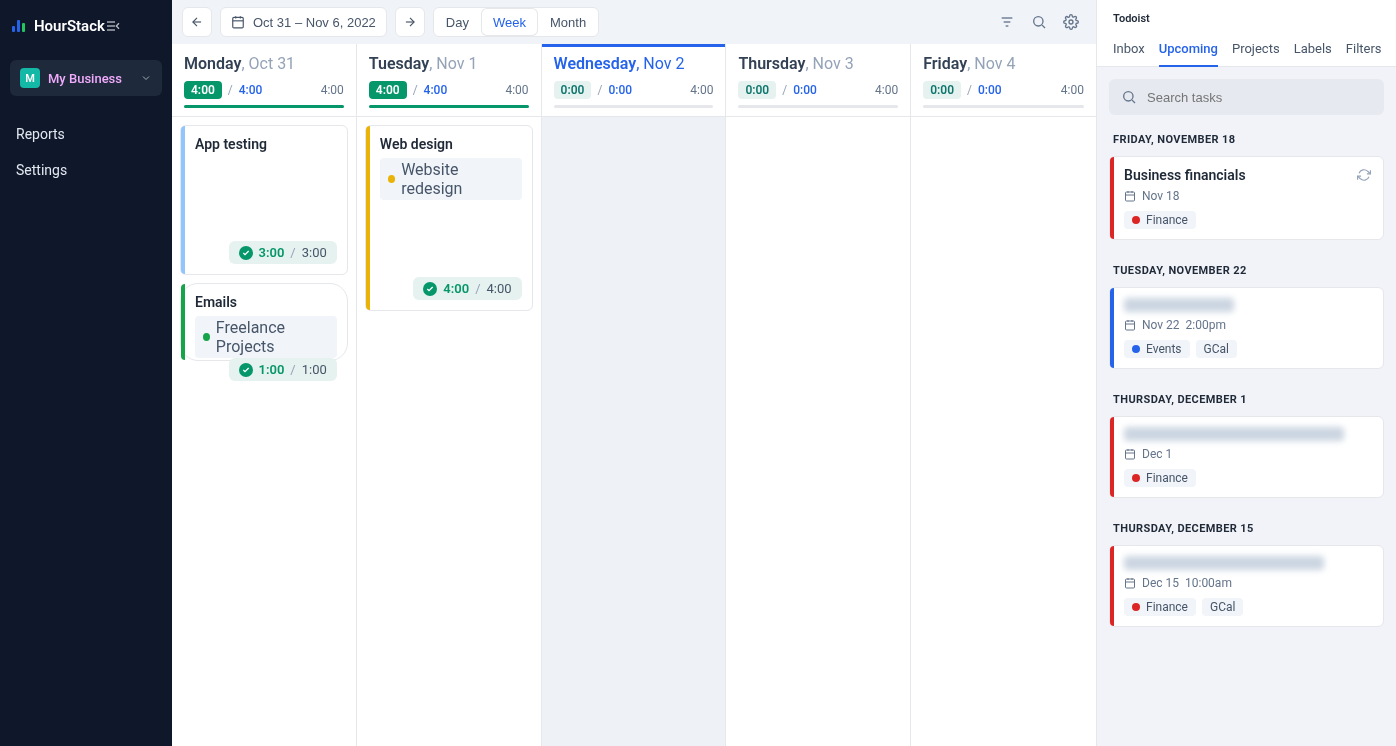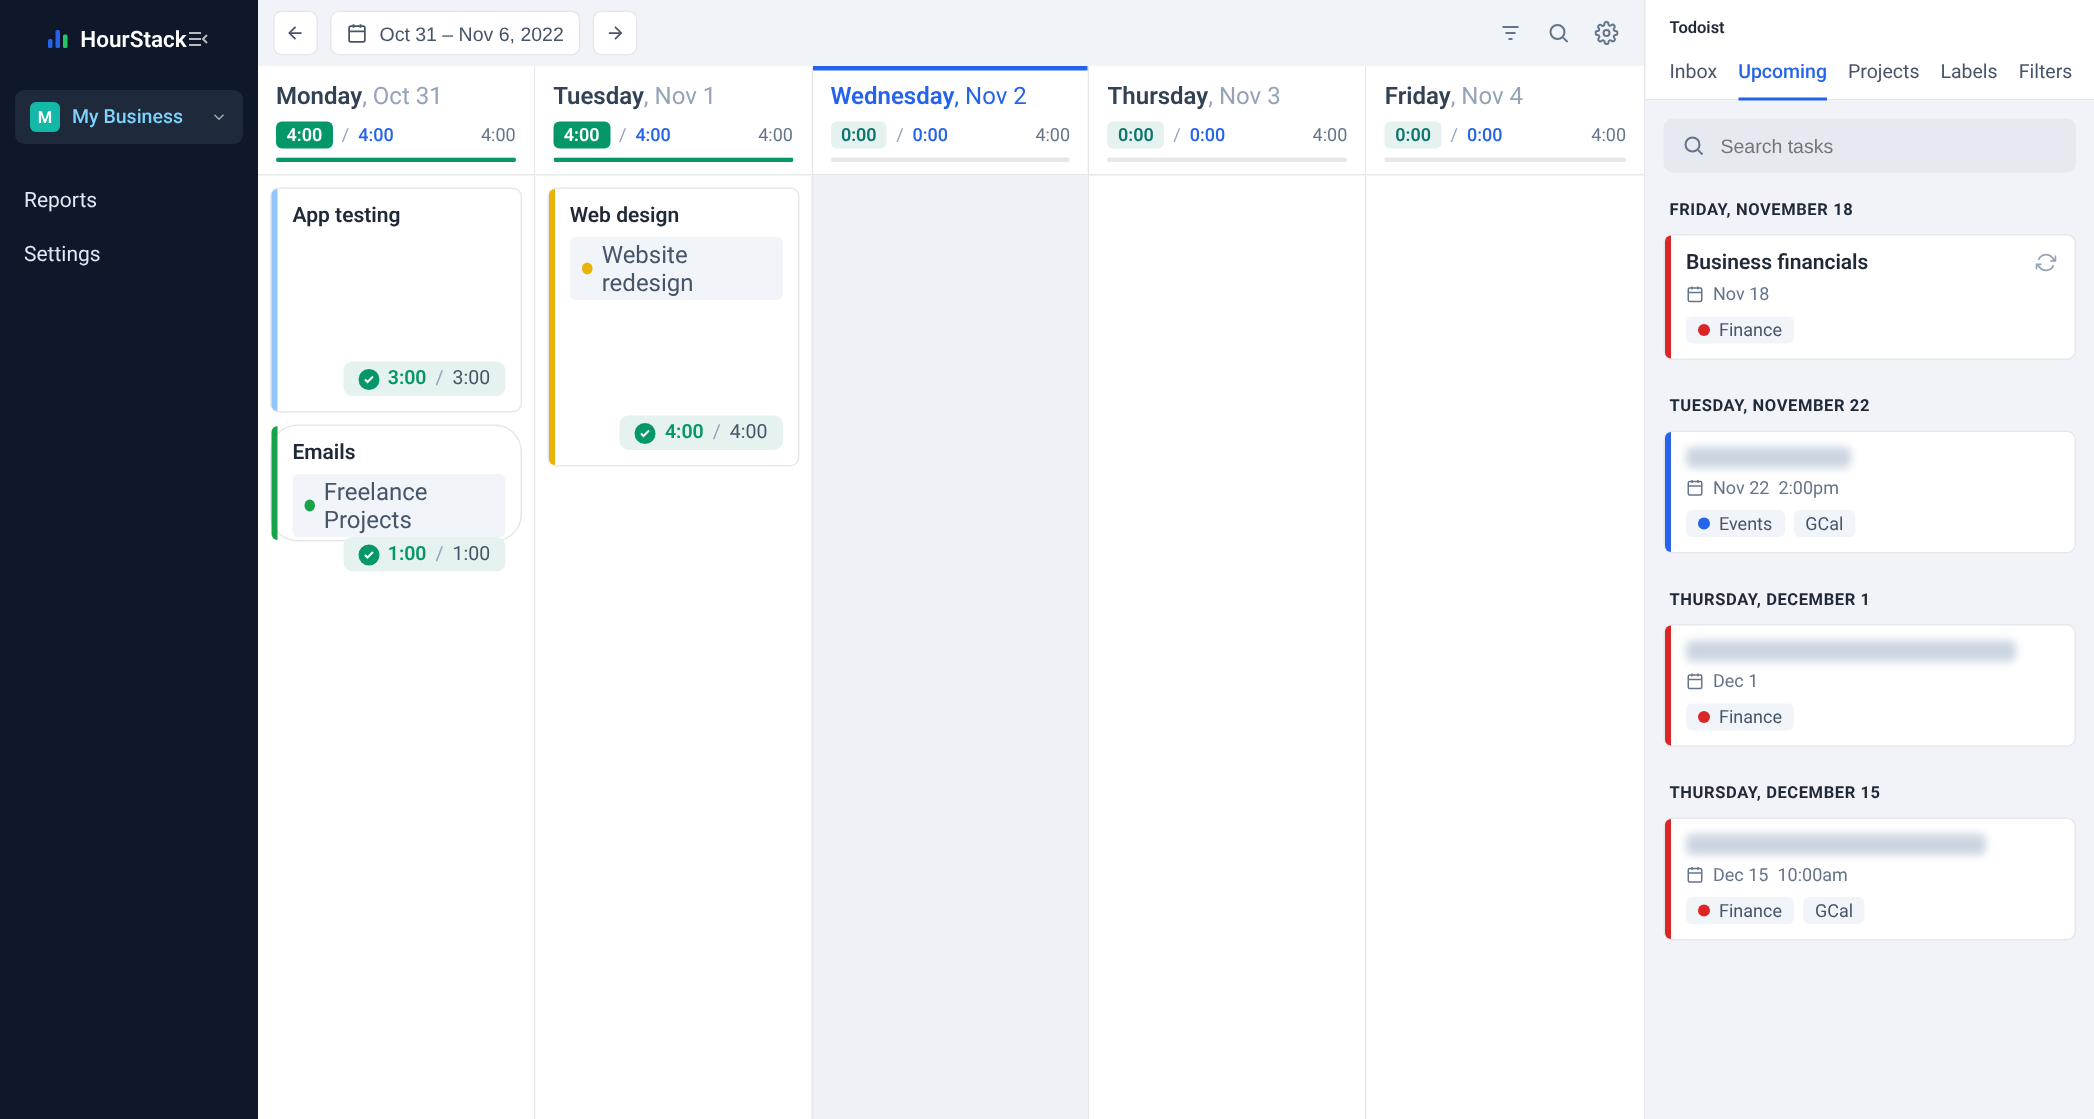--- a/index.html
+++ b/index.html
@@ -17,21 +17,21 @@
   width: 172px;
   background: #0f172a;
   color: #fff;
   display: flex;
   flex-direction: column;
   padding: 0;
 }
 .brand {
   display: flex;
   align-items: center;
-  justify-content: center;
+  justify-content: flex-start;
   padding: 16px 12px;
   height: 52px;
 }
 .brand-inner { display: flex; align-items: center; gap: 6px; }
 .brand-logo {
   display: inline-flex;
   width: 16px;
   align-items: flex-end;
   gap: 2px;
 }
@@ -52,21 +52,21 @@
   cursor: pointer;
 }
 .ws-badge {
   width: 20px; height: 20px;
   background: #14b8a6;
   color: #fff;
   border-radius: 4px;
   display: flex; align-items: center; justify-content: center;
   font-size: 11px; font-weight: 600;
 }
-.ws-name { flex: 1; font-size: 13px; font-weight: 500; color: #7dd3fc; }
+.ws-name { flex: 1; font-size: 13px; font-weight: 500; color: #f0abfc; }
 .ws-chevron { opacity: .6; }
 .nav {
   display: flex; flex-direction: column;
   padding: 6px 6px;
 }
 .nav-item {
   padding: 10px 10px;
   color: #e2e8f0;
   font-size: 14px;
   border-radius: 6px;
@@ -364,20 +364,25 @@
         </svg>
       <span>Oct 31 – Nov 6, 2022</span>
     </button>
     <button class="btn icon">
       <svg width="14" height="14" viewBox="0 0 24 24" fill="none" stroke="#475569" stroke-width="2">
           <line x1="5" y1="12" x2="19" y2="12"></line>
           <polyline points="12 5 19 12 12 19"></polyline>
         </svg>
     </button>
 
+    <div class="seg" id="view-seg">
+        <button class="seg-btn">Day</button>
+        <button class="seg-btn active">Week</button>
+        <button class="seg-btn">Month</button>
+      </div>
 
     <div class="toolbar-right">
       <span class="ticon">
         <svg width="16" height="16" viewBox="0 0 24 24" fill="none" stroke="currentColor" stroke-width="2">
             <line x1="4" y1="6" x2="20" y2="6"></line>
             <line x1="7" y1="12" x2="17" y2="12"></line>
             <line x1="10" y1="18" x2="14" y2="18"></line>
           </svg>
       </span>
       <span class="ticon">

